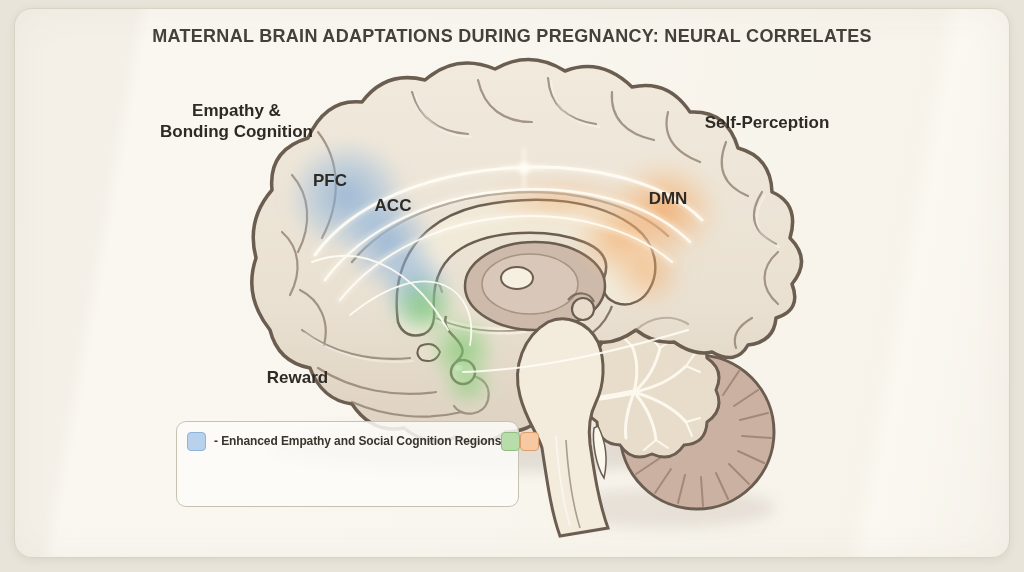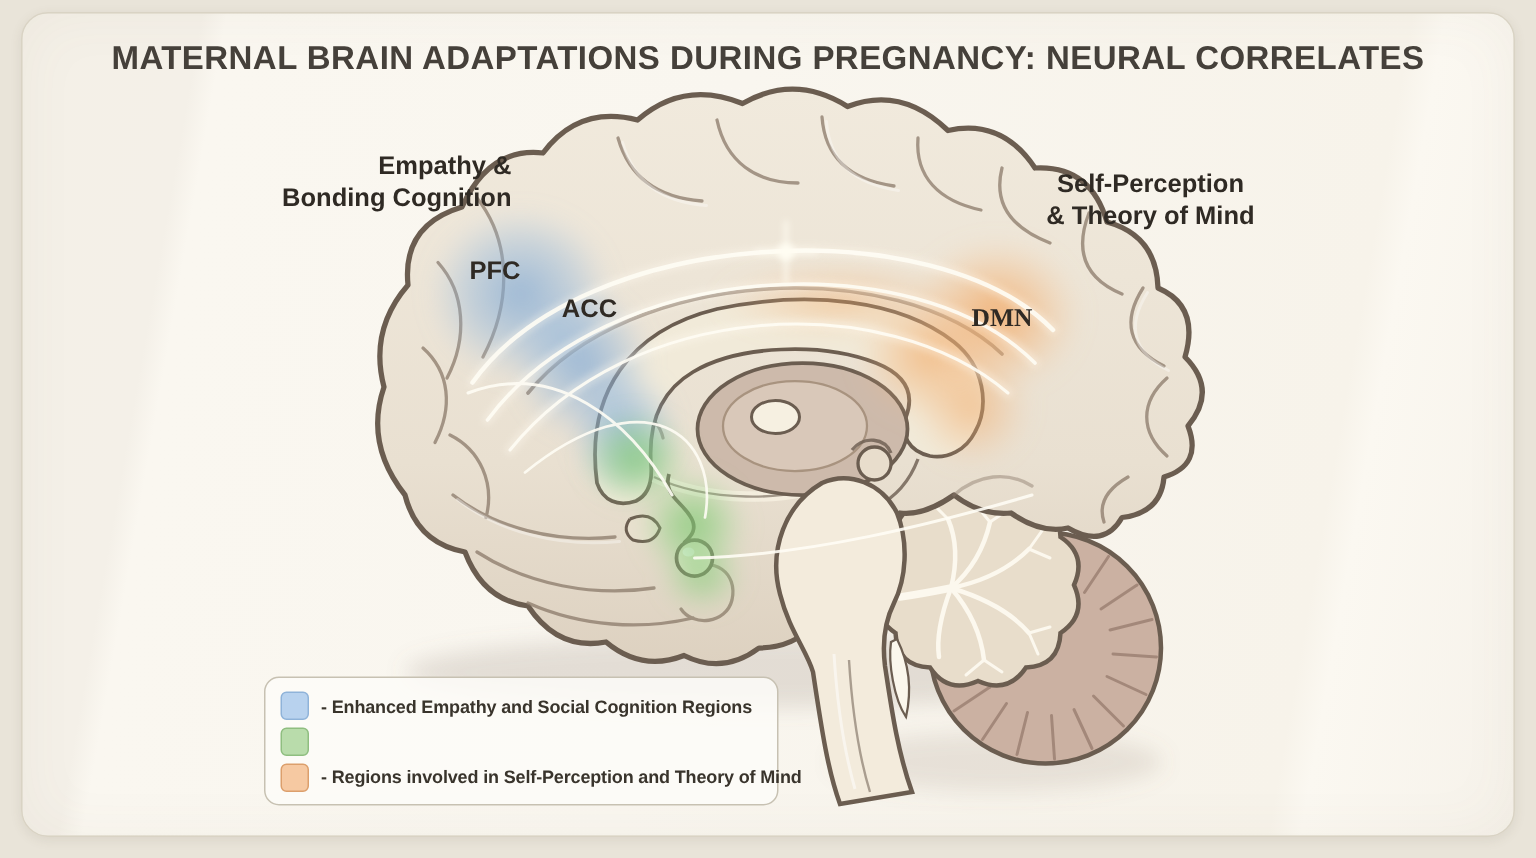--- a/index.html
+++ b/index.html
@@ -2,28 +2,28 @@
 <html><head>
 <meta charset="utf-8">
 <style>
   html,body{margin:0;padding:0;width:1024px;height:572px;overflow:hidden;
     font-family:"Liberation Sans",sans-serif;background:#e9e4d9;}
   .stage{position:relative;width:1024px;height:572px;}
   .card{position:absolute;left:14px;top:8px;width:994px;height:548px;border-radius:18px;
     background:linear-gradient(100deg,#f4f0e7 0%,#f4f0e8 11%,#faf7f0 12.5%,#f9f6ef 45%,#f7f3ea 85%,#fbf8f1 87%,#f6f2ea 100%);
     border:1px solid #d9d3c4;box-shadow:0 2px 8px rgba(90,80,60,.10), inset 0 0 40px rgba(120,105,80,.05);}
   .title{position:absolute;left:0;top:26px;width:100%;text-align:center;
-    font-size:22px;font-weight:bold;letter-spacing:.3px;color:#45403a;}
+    font-size:18px;font-weight:bold;letter-spacing:.3px;color:#45403a;}
   svg.brain{position:absolute;left:0;top:0;}
   .rlabel{position:absolute;text-align:center;font-weight:bold;color:#2f2a24;line-height:1.25;}
   .lbl-lg{font-size:17px;}
   .lbl-abbr{font-size:17px;}
-  .legend{position:absolute;left:176px;top:451px;width:343px;height:86px;box-sizing:border-box;
+  .legend{position:absolute;left:176px;top:421px;width:343px;height:86px;box-sizing:border-box;
     background:rgba(253,252,248,.85);border:1.5px solid #c7c1b2;border-radius:10px;
-    padding:7px 10px 6px 10px;display:flex;flex-direction:column;justify-content:space-between;}
+    padding:7px 10px 6px 10px;display:flex;flex-direction:row;justify-content:space-between;}
   .legend-row{display:flex;align-items:center;gap:8px;height:24px;}
   .swatch{width:19px;height:19px;border-radius:4px;border:1.5px solid #999;box-sizing:border-box;flex:0 0 auto;}
   .legend-text{font-size:12px;font-weight:bold;color:#39342c;letter-spacing:-.1px;white-space:nowrap;}
 </style>
 </head>
 <body>
 
 <div class="stage">
   <div class="card"></div>
 
@@ -188,40 +188,39 @@
       </g>
       <g filter="url(#soft2)">
         <circle cx="524" cy="168" r="6" fill="#fffdf2"></circle>
         <path d="M524,148 L524,188 M504,168 L544,168" stroke="#fffdf2" stroke-width="2.5" opacity=".9"></path>
       </g>
     </g>
   </svg>
 
   <div class="title">MATERNAL BRAIN ADAPTATIONS DURING PREGNANCY: NEURAL CORRELATES</div>
 
-  <div class="rlabel lbl-lg" style="left:156px;top:100px;width:185px;text-align:right;">
+  <div class="rlabel lbl-lg" style="left:144px;top:100px;width:185px;">
     <div>Empathy &amp;</div>
     <div>Bonding Cognition</div>
   </div>
   <div class="rlabel lbl-abbr" style="left:303px;top:170px;width:54px;">PFC</div>
   <div class="rlabel lbl-abbr" style="left:366px;top:195px;width:54px;">ACC</div>
-  <div class="rlabel lbl-abbr" style="left:641px;top:201px;width:54px;font-family:Liberation Serif, serif;">DMN</div>
+  <div class="rlabel lbl-abbr" style="left:641px;top:188px;width:54px;">DMN</div>
   <div class="rlabel lbl-lg" style="left:672px;top:112px;width:190px;">
     <div>Self-Perception</div>
-    <div>&amp; Theory of Mind</div>
   </div>
   <div class="rlabel lbl-lg" style="left:230px;top:367px;width:135px;">
+    <div>Reward</div>
   </div>
 
   <div class="legend">
     <div class="legend-row">
       <span class="swatch" style="background-color: rgb(184, 210, 238); border-color: rgb(143, 179, 217);"></span>
       <span class="legend-text">- Enhanced Empathy and Social Cognition Regions</span>
     </div>
     <div class="legend-row">
       <span class="swatch" style="background-color: rgb(185, 220, 171); border-color: rgb(143, 190, 128);"></span>
     </div>
     <div class="legend-row">
       <span class="swatch" style="background-color: rgb(246, 201, 162); border-color: rgb(220, 159, 108);"></span>
-      <span class="legend-text">- Regions involved in Self-Perception and Theory of Mind</span>
     </div>
   </div>
 </div>
 
 </body></html>

